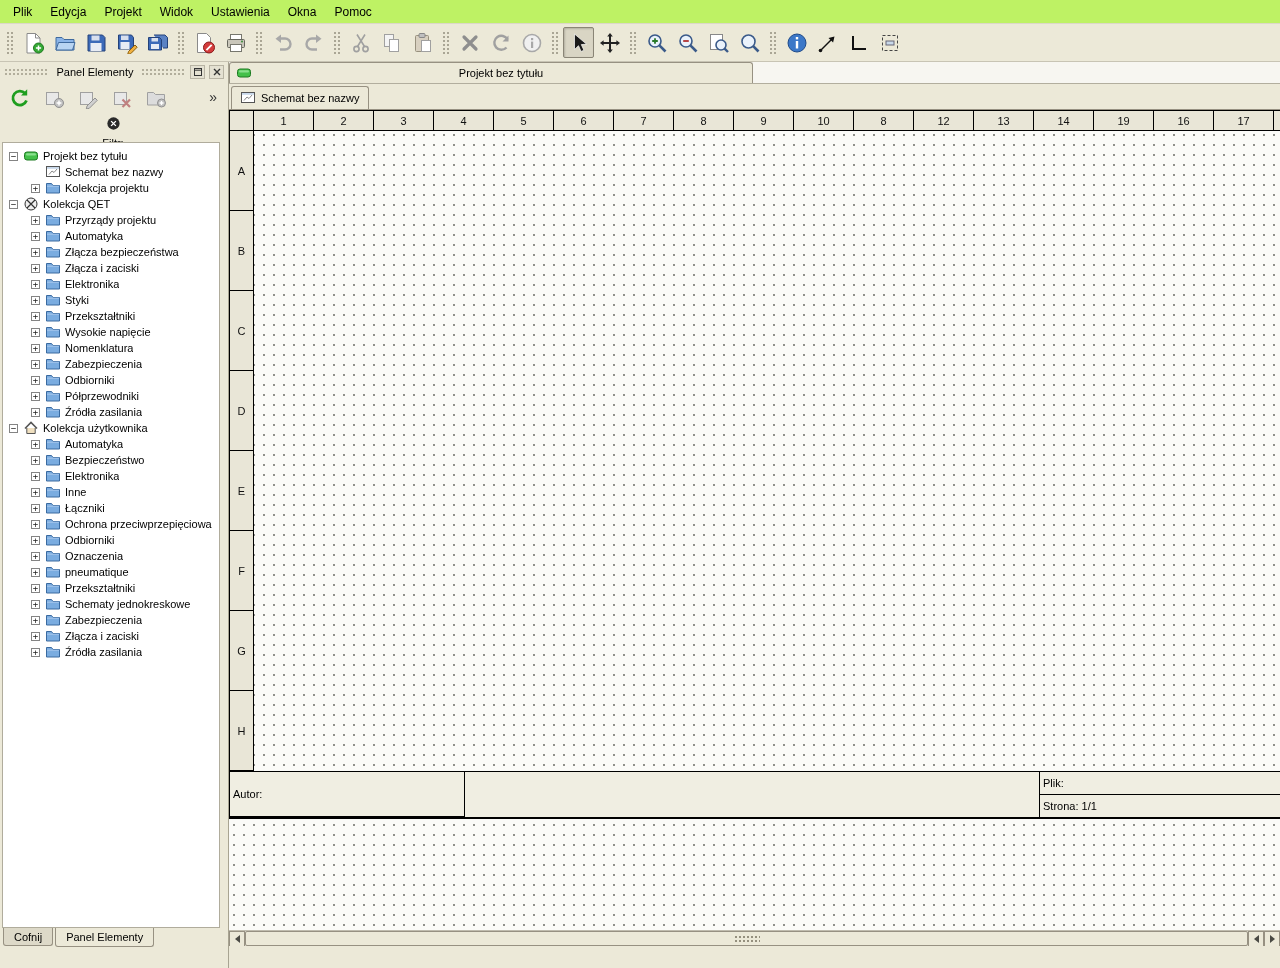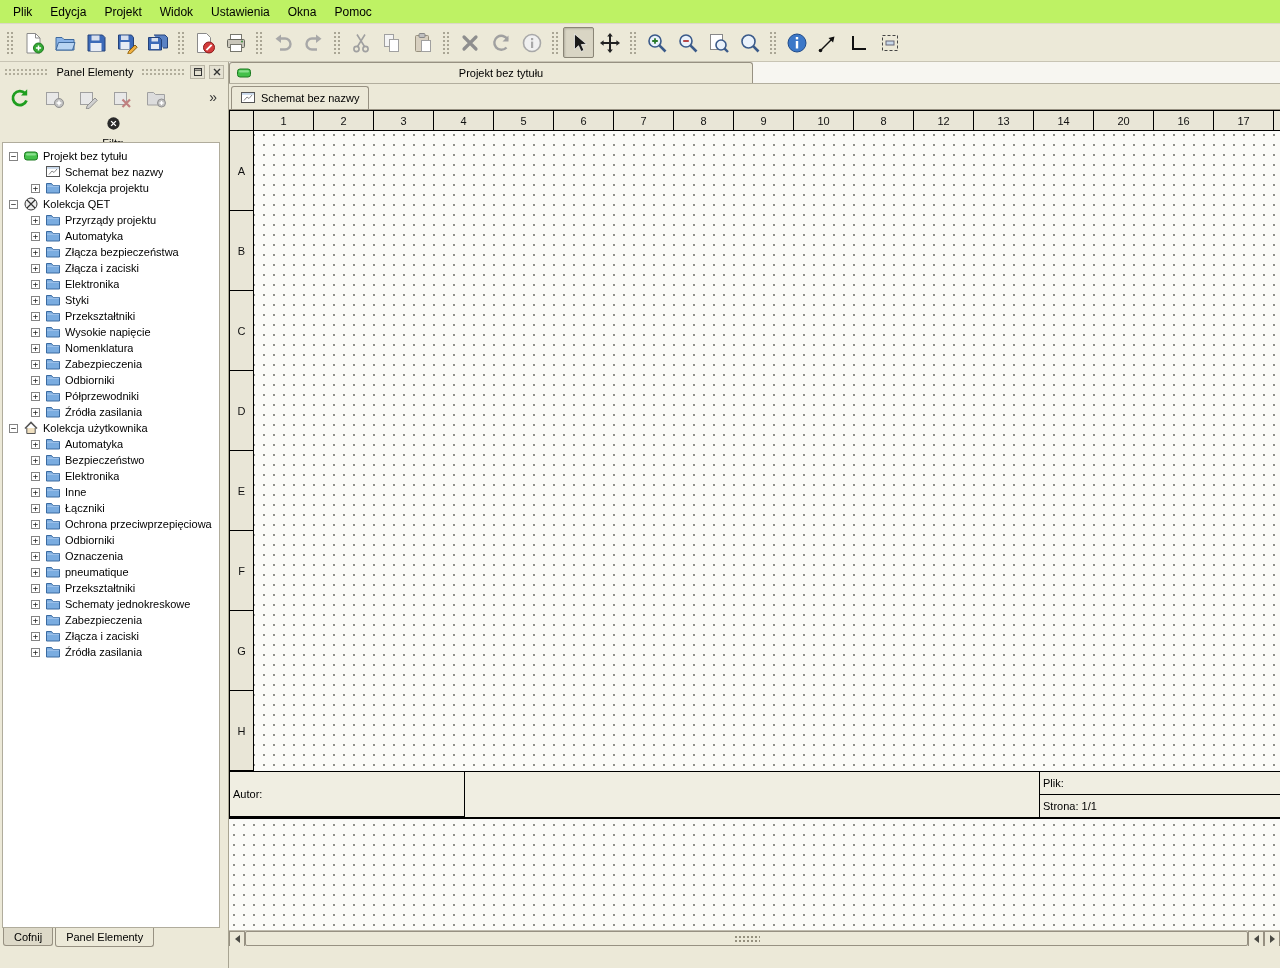--- a/index.html
+++ b/index.html
@@ -719,21 +719,21 @@
             <div class="hcell">5</div>
             <div class="hcell">6</div>
             <div class="hcell">7</div>
             <div class="hcell">8</div>
             <div class="hcell">9</div>
             <div class="hcell">10</div>
             <div class="hcell">8</div>
             <div class="hcell">12</div>
             <div class="hcell">13</div>
             <div class="hcell">14</div>
-            <div class="hcell">20</div>
+            <div class="hcell">19</div>
             <div class="hcell">16</div>
             <div class="hcell">17</div>
             <div class="hcell"></div>
           </div>
         <div class="vheader">
             <div class="vcell">A</div>
             <div class="vcell">B</div>
             <div class="vcell">C</div>
             <div class="vcell">D</div>
             <div class="vcell">E</div>

